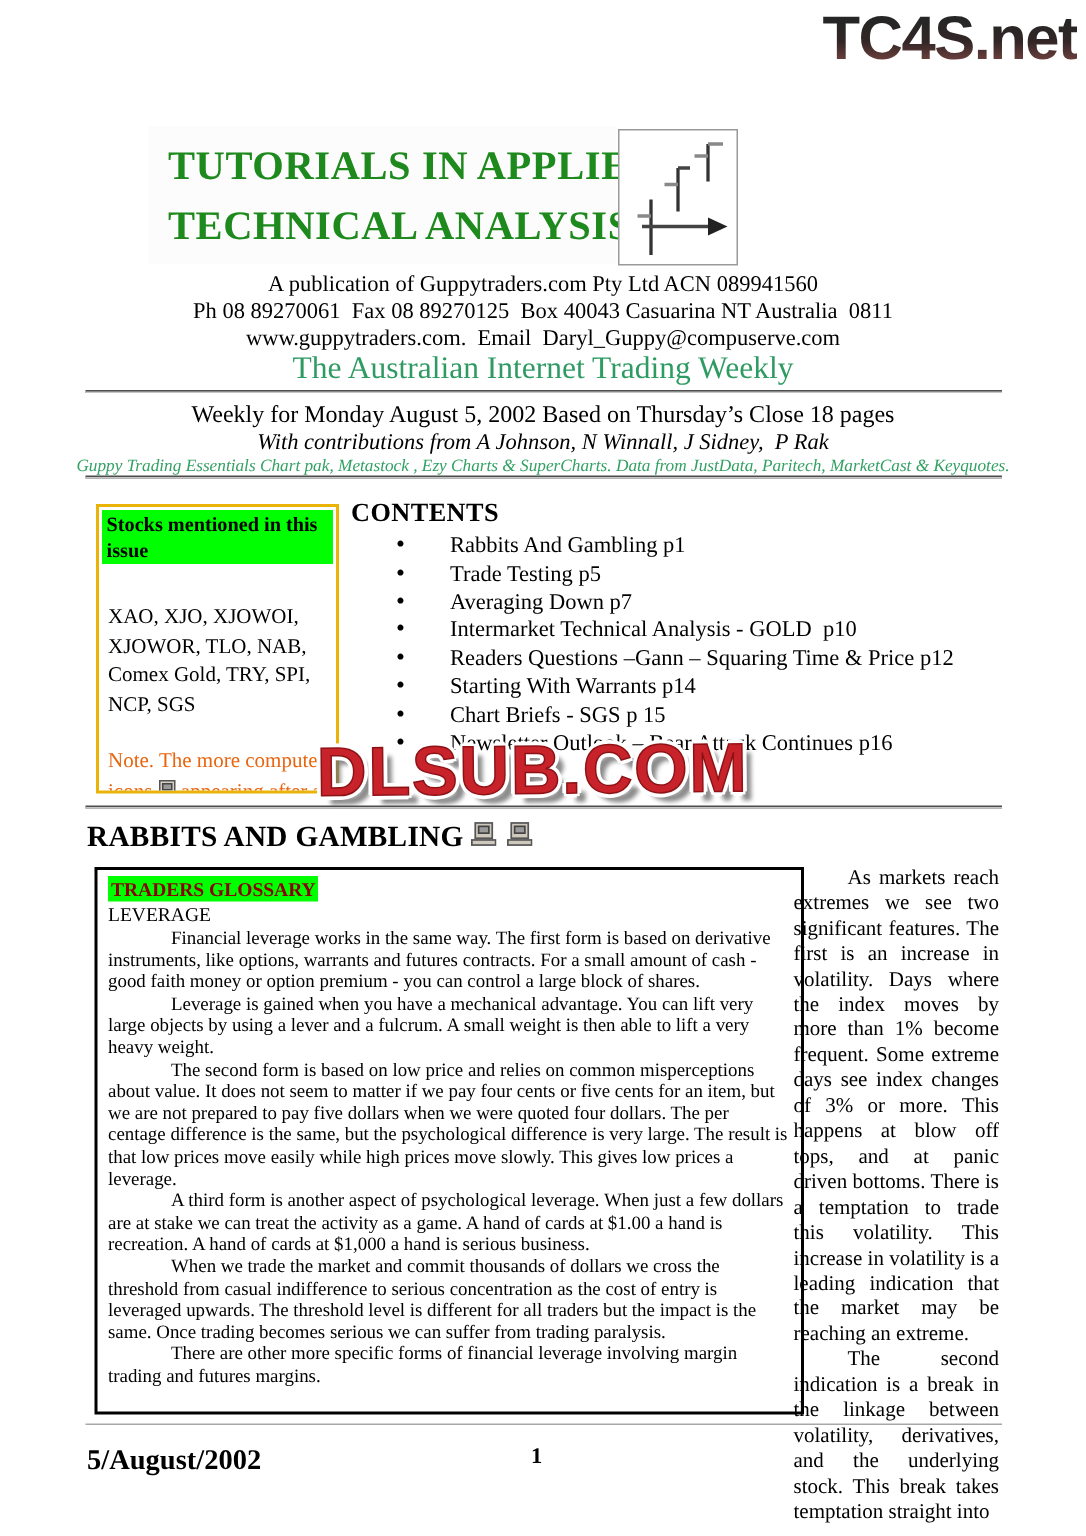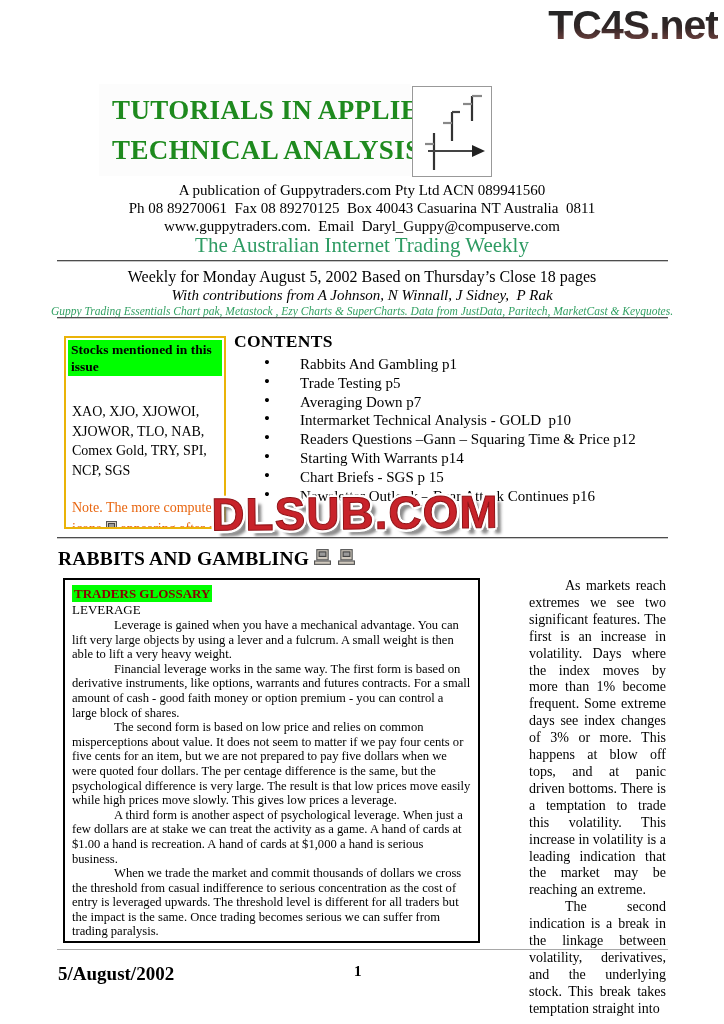--- a/index.html
+++ b/index.html
@@ -85,21 +85,21 @@
       6px 6px 3px rgba(110,110,110,0.8);
     transform:rotate(-0.6deg);
   }
   
   .article-heading {
     position:absolute; left:58px; top:548px; font-size:19.5px; font-weight:bold;
     letter-spacing:0.2px;
   }
   .article-heading .pc-icon { vertical-align:0; margin-left:5px; }
   .glossary-box {
-    position:absolute; left:63px; top:578px; width:417px; height:365px;
+    position:absolute; left:63px; top:578px; width:473px; height:365px;
     border:2px solid #000; padding:4px 7px; overflow:hidden; background:#fff;
   }
   .glossary-header {
     display:inline-block; background:#00ff00; color:#8b0000;
     font-weight:bold; font-size:13px; line-height:15px; padding:1px 2px;
   }
   .glossary-term { font-size:13px; line-height:16px; }
   .glossary-box p { font-size:12.6px; line-height:14.6px; text-indent:42px; text-align:left; }
   .right-col {
     position:absolute; left:486px; top:578px; width:180px;
@@ -200,22 +200,22 @@
         </svg></span><span class="pc-icon"><svg width="17" height="16" viewBox="0 0 15 14">
           <rect x="2.5" y="0.5" width="10" height="9" fill="#cfc8bd" stroke="#555"></rect>
           <rect x="4.5" y="2.5" width="6" height="4" fill="#9a9a9a" stroke="#444"></rect>
           <rect x="0.5" y="10.5" width="14" height="3" fill="#cfc8bd" stroke="#555"></rect>
         </svg></span>
   </div>
 
   <div class="glossary-box">
     <div><span class="glossary-header">TRADERS GLOSSARY</span></div>
     <div class="glossary-term">LEVERAGE</div>
+    <p>Financial leverage works in the same way. The first form is based on derivative instruments, like options, warrants and futures contracts. For a small amount of cash - good faith money or option premium - you can control a large block of shares.</p>
     <p>Leverage is gained when you have a mechanical advantage. You can lift very large objects by using a lever and a fulcrum. A small weight is then able to lift a very heavy weight.</p>
-    <p>Financial leverage works in the same way. The first form is based on derivative instruments, like options, warrants and futures contracts. For a small amount of cash - good faith money or option premium - you can control a large block of shares.</p>
     <p>The second form is based on low price and relies on common misperceptions about value. It does not seem to matter if we pay four cents or five cents for an item, but we are not prepared to pay five dollars when we were quoted four dollars. The per centage difference is the same, but the psychological difference is very large. The result is that low prices move easily while high prices move slowly. This gives low prices a leverage.</p>
     <p>A third form is another aspect of psychological leverage. When just a few dollars are at stake we can treat the activity as a game. A hand of cards at $1.00 a hand is recreation. A hand of cards at $1,000 a hand is serious business.</p>
     <p>When we trade the market and commit thousands of dollars we cross the threshold from casual indifference to serious concentration as the cost of entry is leveraged upwards. The threshold level is different for all traders but the impact is the same. Once trading becomes serious we can suffer from trading paralysis.</p>
     <p>There are other more specific forms of financial leverage involving margin trading and futures margins.</p>
   </div>
 
   <div class="right-col">
     <p>As markets reach extremes we see two significant features. The first is an increase in volatility. Days where the index moves by more than 1% become frequent. Some extreme days see index changes of 3% or more. This happens at blow off tops, and at panic driven bottoms. There is a temptation to trade this volatility. This increase in volatility is a leading indication that the market may be reaching an extreme.</p>
     <p>The second indication is a break in the linkage between volatility, derivatives, and the underlying stock. This break takes temptation straight into</p>
   </div>

